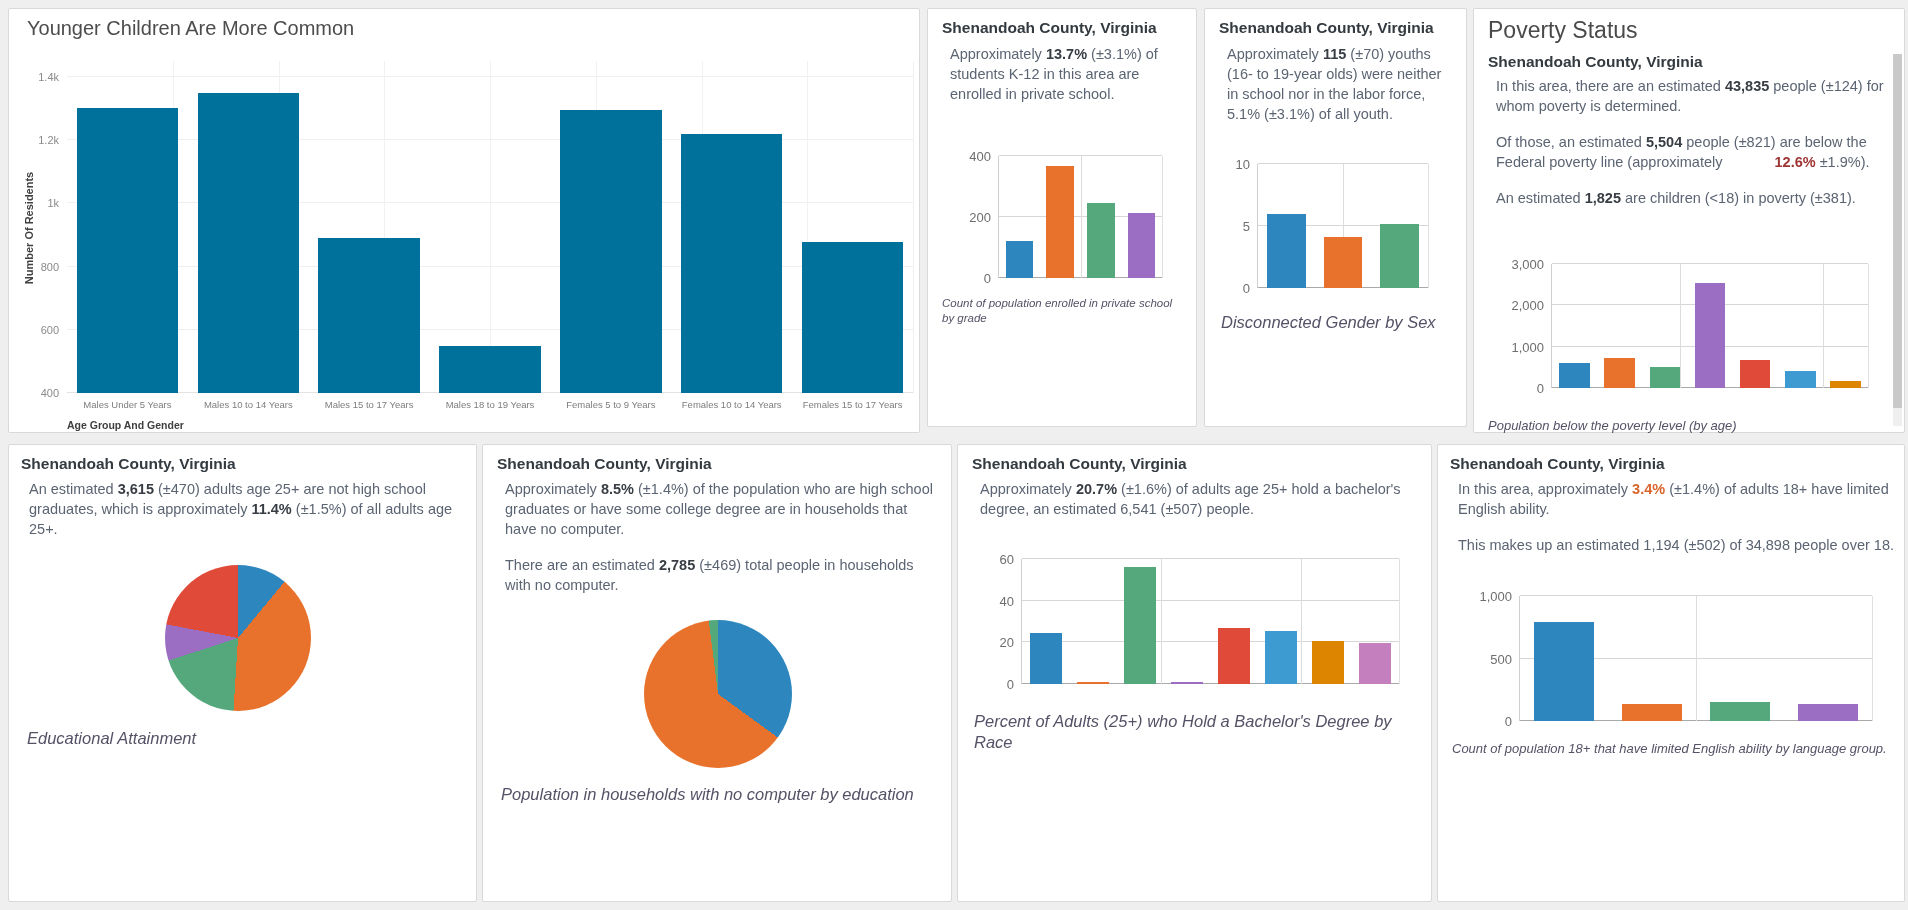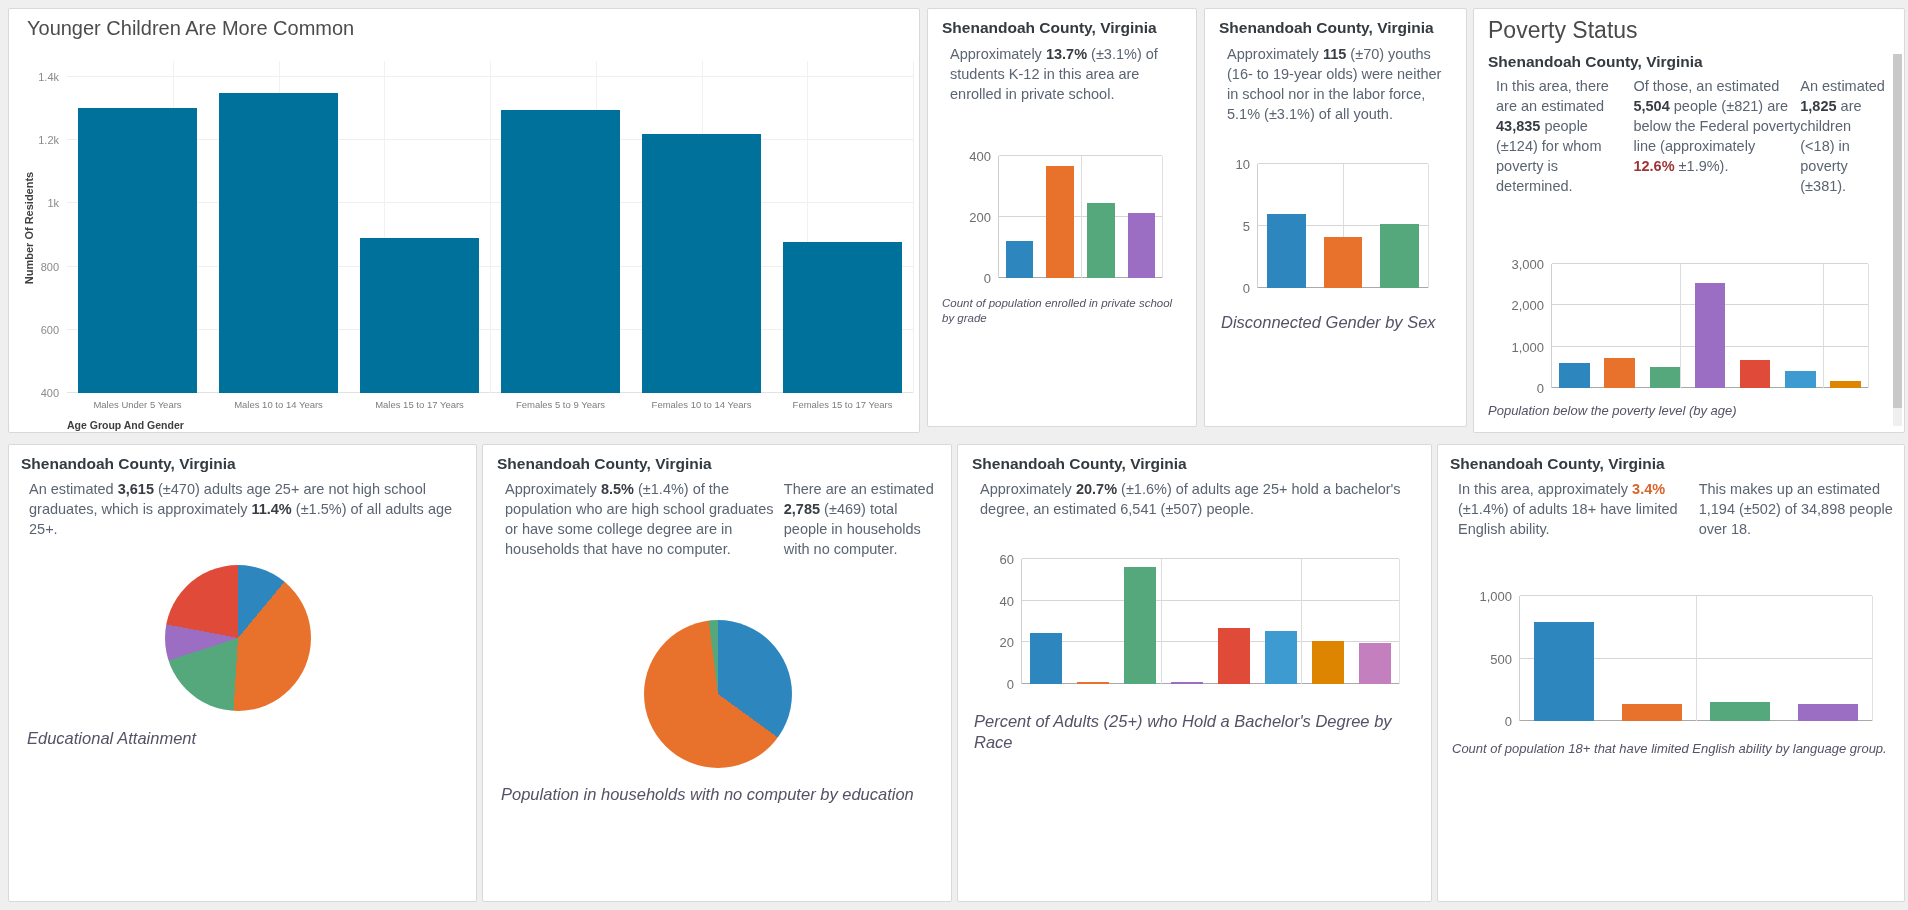--- a/index.html
+++ b/index.html
@@ -4,21 +4,21 @@
 <style>
   html,body{margin:0;padding:0;}
   body{background:#efeff0;font-family:"Liberation Sans","DejaVu Sans",sans-serif;}
   #canvas{position:relative;width:1908px;height:910px;background:#efeff0;overflow:hidden;}
   .panel{position:absolute;background:#ffffff;border:1px solid #d9d9d9;border-radius:2px;box-sizing:border-box;}
   .heading{position:absolute;font-size:15.5px;font-weight:700;color:#333a40;white-space:nowrap;}
   .bigtitle{position:absolute;font-size:23px;color:#4a4a4a;}
   .paneltitle{position:absolute;font-size:20px;color:#4c4c4c;}
   .body-text{position:absolute;font-size:14.5px;line-height:1.38;color:#5b6472;}
   .body-text .b{font-weight:700;color:#383d44;}
-  .textcol{display:flex;flex-direction:row;}
+  .textcol{display:flex;flex-direction:column;gap:16px;}
   .caption{position:absolute;color:#545266;font-style:italic;}
   .cap-lg{font-size:16.5px;line-height:1.3;}
   .cap-sm{font-size:11.5px;line-height:1.3;}
   .cap-md{font-size:13px;line-height:1.3;}
   
   .plotbox{position:absolute;}
   .plotbox.small{border-left:1px solid #cfcfcf;border-right:1px solid #e0e0e0;}
   .grid{position:absolute;left:0;right:0;height:1px;background:#d6d6d6;}
   .plotbox.small .grid.base{background:#a9a9a9;}
   .plotbox.big .grid{background:#efefef;}
@@ -75,20 +75,24 @@
           </div>
           <div class="cat">
             <div class="bar" style="height: 90.4762%; background: rgb(0, 113, 155);"></div>
             <div class="xtick">Males 10 to 14 Years</div>
           </div>
           <div class="cat">
             <div class="bar" style="height: 46.6667%; background: rgb(0, 113, 155);"></div>
             <div class="xtick">Males 15 to 17 Years</div>
           </div>
           <div class="cat">
+            <div class="bar" style="height: 14.2857%; background: rgb(0, 113, 155);"></div>
+            <div class="xtick">Males 18 to 19 Years</div>
+          </div>
+          <div class="cat">
             <div class="bar" style="height: 85.2381%; background: rgb(0, 113, 155);"></div>
             <div class="xtick">Females 5 to 9 Years</div>
           </div>
           <div class="cat">
             <div class="bar" style="height: 78.0952%; background: rgb(0, 113, 155);"></div>
             <div class="xtick">Females 10 to 14 Years</div>
           </div>
           <div class="cat">
             <div class="bar" style="height: 45.5238%; background: rgb(0, 113, 155);"></div>
             <div class="xtick">Females 15 to 17 Years</div>
@@ -150,21 +154,21 @@
         </div>
       </div>
     <div class="caption cap-lg" style="left:16px;top:303px;width:232px;">Disconnected Gender by Sex</div>
   </div>
 
   <div class="panel" style="left:1473px;top:8px;width:432px;height:425px;">
     <div class="bigtitle" style="left:14px;top:8px;">Poverty Status</div>
     <div class="heading" style="left:14px;top:44px;">Shenandoah County, Virginia</div>
     <div class="body-text textcol" style="left:22px;top:67px;width:390px;">
       <div><span>In this area, there are an estimated </span><span class="b">43,835</span><span> people (±124) for whom poverty is determined.</span></div>
-      <div><span>Of those, an estimated </span><span class="b">5,504</span><span> people (±821) are below the Federal poverty line (approximately </span><span class="b" style="color: rgb(158, 52, 52);">12.6%</span><span> ±1.9%).</span></div>
+      <div><span>Of those, an estimated </span><span class="b">5,504</span><span> people (±821) are below the Federal poverty line (approximately </span><span class="b" style="color: rgb(158, 52, 52); margin-left: 48px;">12.6%</span><span> ±1.9%).</span></div>
       <div><span>An estimated </span><span class="b">1,825</span><span> are children (&lt;18) in poverty (±381).</span></div>
     </div>
     <div class="plotbox small" style="left:77px;top:255px;width:316px;height:124px;">
         <div class="grid" style="bottom: 100%;"></div>
         <div class="ytick" style="bottom: 100%;">3,000</div>
         <div class="grid" style="bottom: 66.6667%;"></div>
         <div class="ytick" style="bottom: 66.6667%;">2,000</div>
         <div class="grid" style="bottom: 33.3333%;"></div>
         <div class="ytick" style="bottom: 33.3333%;">1,000</div>
         <div class="grid base" style="bottom: 0%;"></div>
@@ -188,21 +192,21 @@
             <div class="bar" style="height: 22.6667%; background: rgb(223, 75, 56);"></div>
           </div>
           <div class="cat">
             <div class="bar" style="height: 13.8333%; background: rgb(61, 155, 209);"></div>
           </div>
           <div class="cat">
             <div class="bar" style="height: 5.66667%; background: rgb(221, 133, 0);"></div>
           </div>
         </div>
       </div>
-    <div class="caption cap-md" style="left:14px;top:394px;width:400px;">Population below the poverty level (by age)</div>
+    <div class="caption cap-md" style="left:14px;top:409px;width:400px;">Population below the poverty level (by age)</div>
     <div class="sb-track">
       <div class="sb-thumb"></div>
     </div>
   </div>
 
   <div class="panel" style="left:8px;top:444px;width:469px;height:458px;">
     <div class="heading" style="left:12px;top:10px;">Shenandoah County, Virginia</div>
     <div class="body-text" style="left:20px;top:34px;width:432px;"><span>An estimated </span><span class="b">3,615</span><span> (±470) adults age 25+ are not high school graduates, which is approximately </span><span class="b">11.4%</span><span> (±1.5%) of all adults age 25+.</span></div>
     <div class="pie" style="left: 156px; top: 120px; width: 146px; height: 146px; background: conic-gradient(rgb(46, 134, 191) 0%, rgb(46, 134, 191) 11%, rgb(232, 114, 44) 11%, rgb(232, 114, 44) 51%, rgb(85, 168, 124) 51%, rgb(85, 168, 124) 70%, rgb(156, 110, 195) 70%, rgb(156, 110, 195) 78%, rgb(223, 75, 56) 78%, rgb(223, 75, 56) 100%);"></div>
     <div class="caption cap-lg" style="left:18px;top:283px;width:420px;">Educational Attainment</div>

